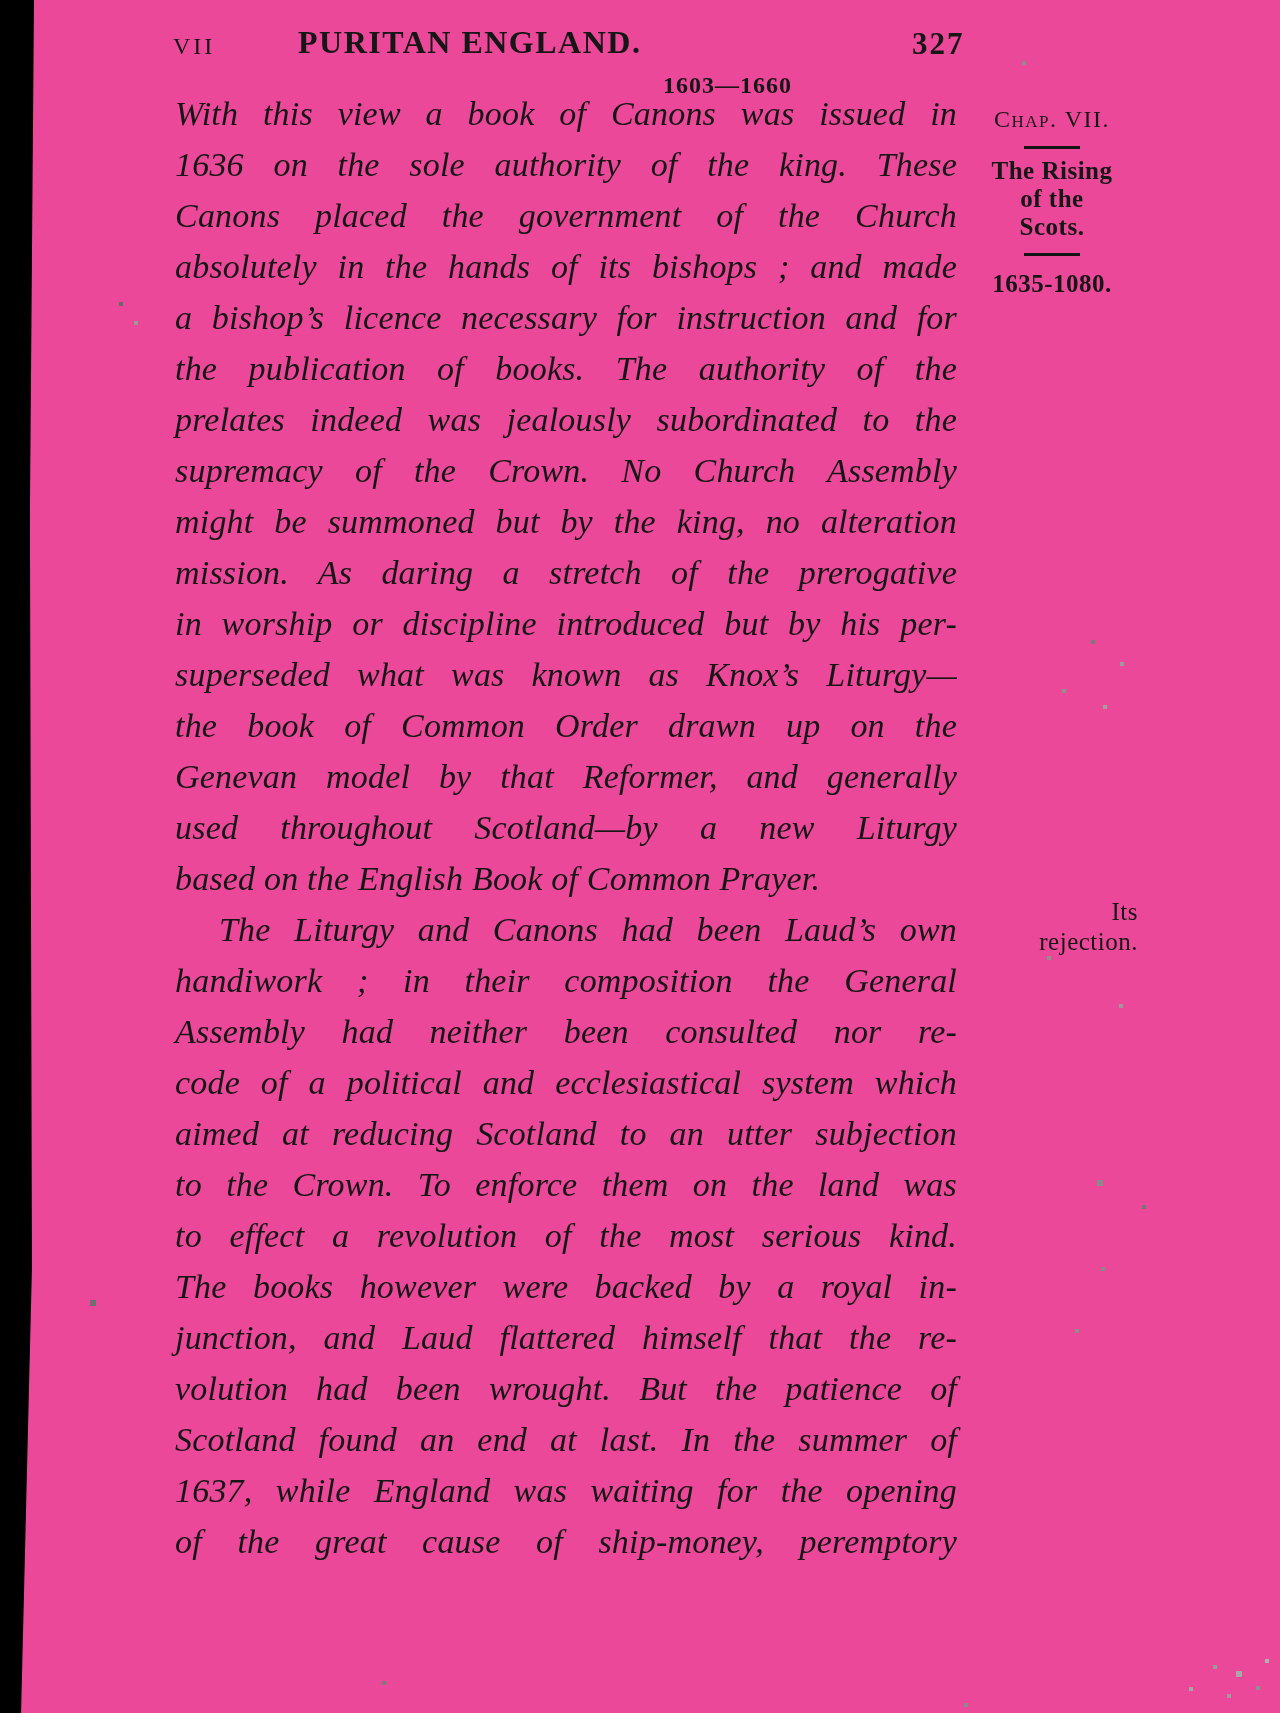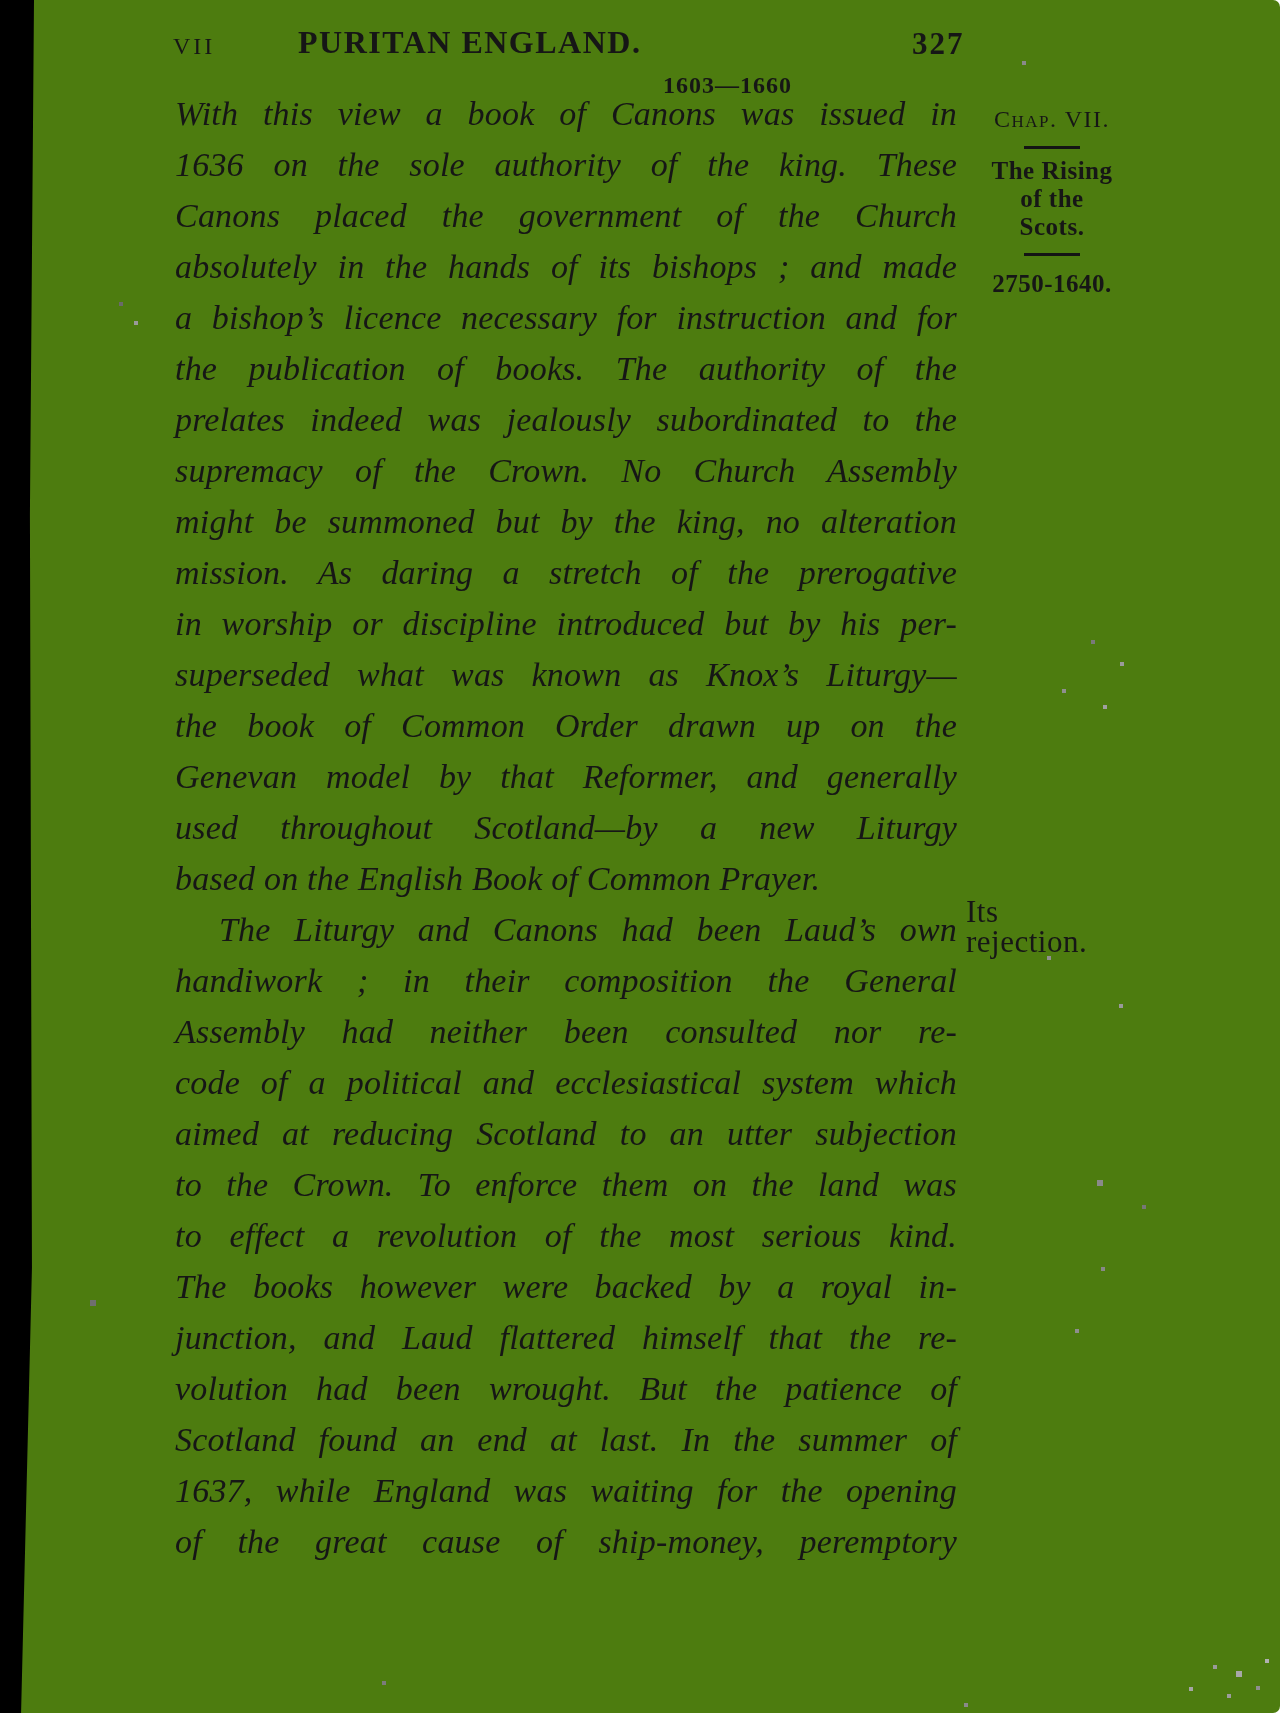--- a/index.html
+++ b/index.html
@@ -2,21 +2,21 @@
 <html><head>
 <meta charset="utf-8">
 <style>
   html,body{margin:0;padding:0;}
   body{
     width:1280px;height:1713px;position:relative;
     background:#ffffff;overflow:hidden;
     font-family:"Liberation Serif","DejaVu Serif",serif;
     color:#161616;
   }
-  .page{position:absolute;inset:0;background:#4d7c0f;border-radius:7px;}
+  .page{position:absolute;inset:0;background:#ec4899;}
   
   .scan-bar{
     position:absolute;left:0;top:0;width:34px;height:1713px;background:#000;
     clip-path:polygon(0 0,100% 0,88% 30%,94% 74%,62% 100%,0 100%);
   }
   
   .hdr{position:absolute;top:24px;left:0;width:1280px;height:48px;}
   .hdr .chap-no{position:absolute;left:173px;top:9px;font-size:24px;letter-spacing:3px;font-variant:small-caps;}
   .hdr .title{position:absolute;left:298px;top:0;font-size:32px;letter-spacing:1.5px;font-weight:600;}
   .hdr .years{position:absolute;left:663px;top:0;font-size:24px;letter-spacing:1px;font-weight:600;margin-top:48px;}
@@ -30,22 +30,22 @@
   }
   .line.nj{text-align-last:left;}
   .line.ind{text-indent:44px;}
   
   .mnotes{position:absolute;left:966px;top:104px;width:172px;text-align:center;}
   .mn-chap{font-size:24px;font-variant:small-caps;letter-spacing:1.5px;line-height:30px;}
   .mn-rule{width:56px;border:none;border-top:3px solid #141414;margin:12px auto 8px auto;}
   .mn-bold{font-size:25px;font-weight:700;line-height:28px;letter-spacing:0.5px;}
   .mn-date{font-size:25px;font-weight:700;letter-spacing:0.5px;margin-top:14px;}
   .mn-reject{
-    position:absolute;left:966px;top:897px;width:172px;text-align:left;
-    font-size:31px;line-height:30px;letter-spacing:0.5px;
+    position:absolute;left:966px;top:897px;width:172px;text-align:right;
+    font-size:25px;line-height:30px;letter-spacing:0.5px;
   }
   
   .speckles{
     position:absolute;left:0;top:0;width:2px;height:2px;background:transparent;
     box-shadow:
       120px 303px 0 1px #6a6a6a,
       135px 322px 0 1px #9a9a9a,
       1023px 62px 0 1px #8a8a8a,
       1092px 641px 0 1px #7a7a7a,
       1121px 663px 0 1px #9b9b9b,
@@ -114,21 +114,21 @@
     <div class="line">of the great cause of ship-money, peremptory</div>
   </div>
 
   <div class="mnotes">
     <div class="mn-chap">Chap. VII.</div>
     <hr class="mn-rule">
     <div class="mn-bold">The Rising</div>
     <div class="mn-bold">of the</div>
     <div class="mn-bold">Scots.</div>
     <hr class="mn-rule">
-    <div class="mn-date">2750-1640.</div>
+    <div class="mn-date">1635-1080.</div>
   </div>
 
   <div class="mn-reject">
     <div>Its</div>
     <div>rejection.</div>
   </div>
 
   <div class="speckles"></div>
 
 </div>

